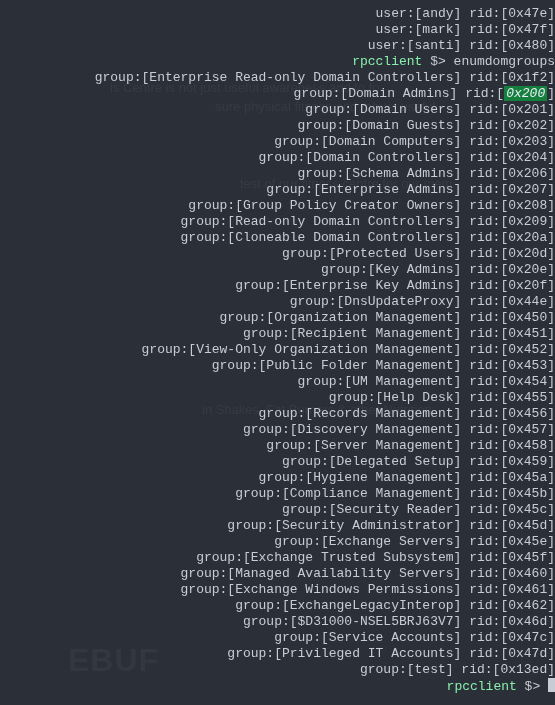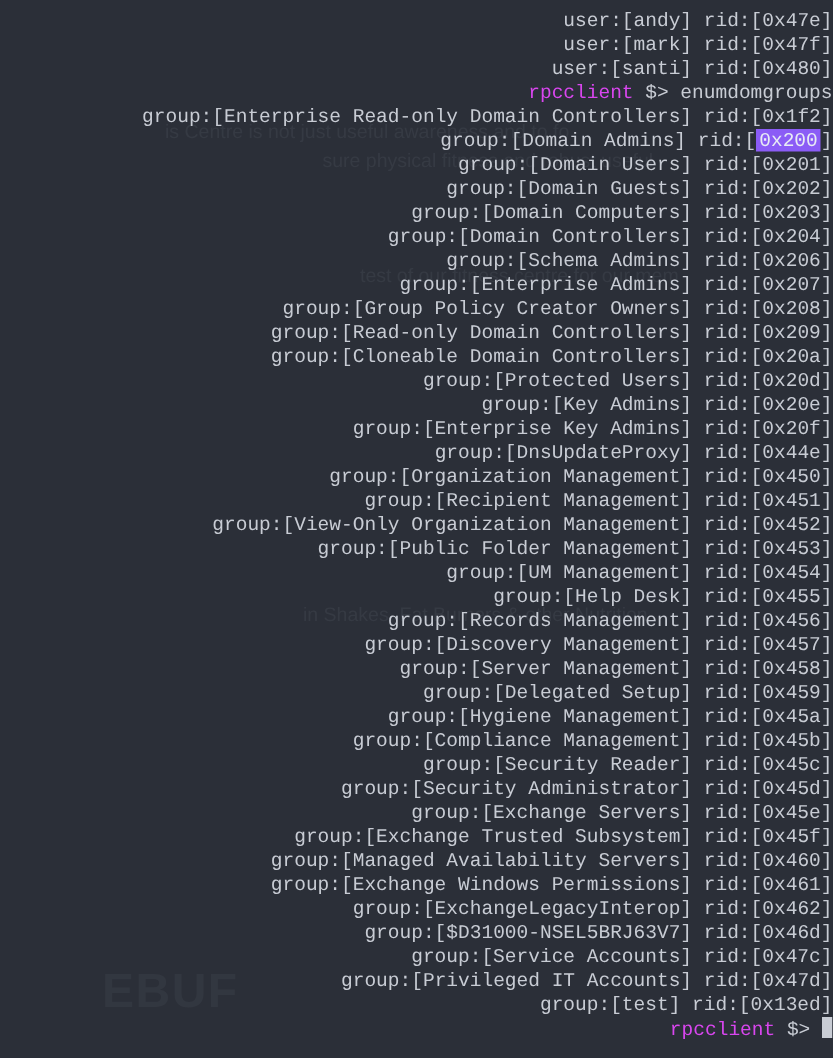--- a/index.html
+++ b/index.html
@@ -13,26 +13,27 @@
     line-height: 16px;
     color: #c8ccd4;
     overflow: hidden;
   }
   .terminal {
     padding: 6px 0 0 2px;
     white-space: pre;
     text-align: right;
   }
   .line { display: block; }
-  .prompt { color: #d946ef; }
+  .prompt { color: #86efac; }
   .dollar { color: #c8ccd4; }
   .hl {
-    background: #8b5cf6;
+    background: #15803d;
     color: #e8ecf4;
     padding: 0 2px;
+    font-style: italic;
   }
   .cursor {
     display: inline-block;
     width: 7px;
     height: 14px;
     background: #c8ccd4;
     vertical-align: -2px;
   }
   
   .ghost {

